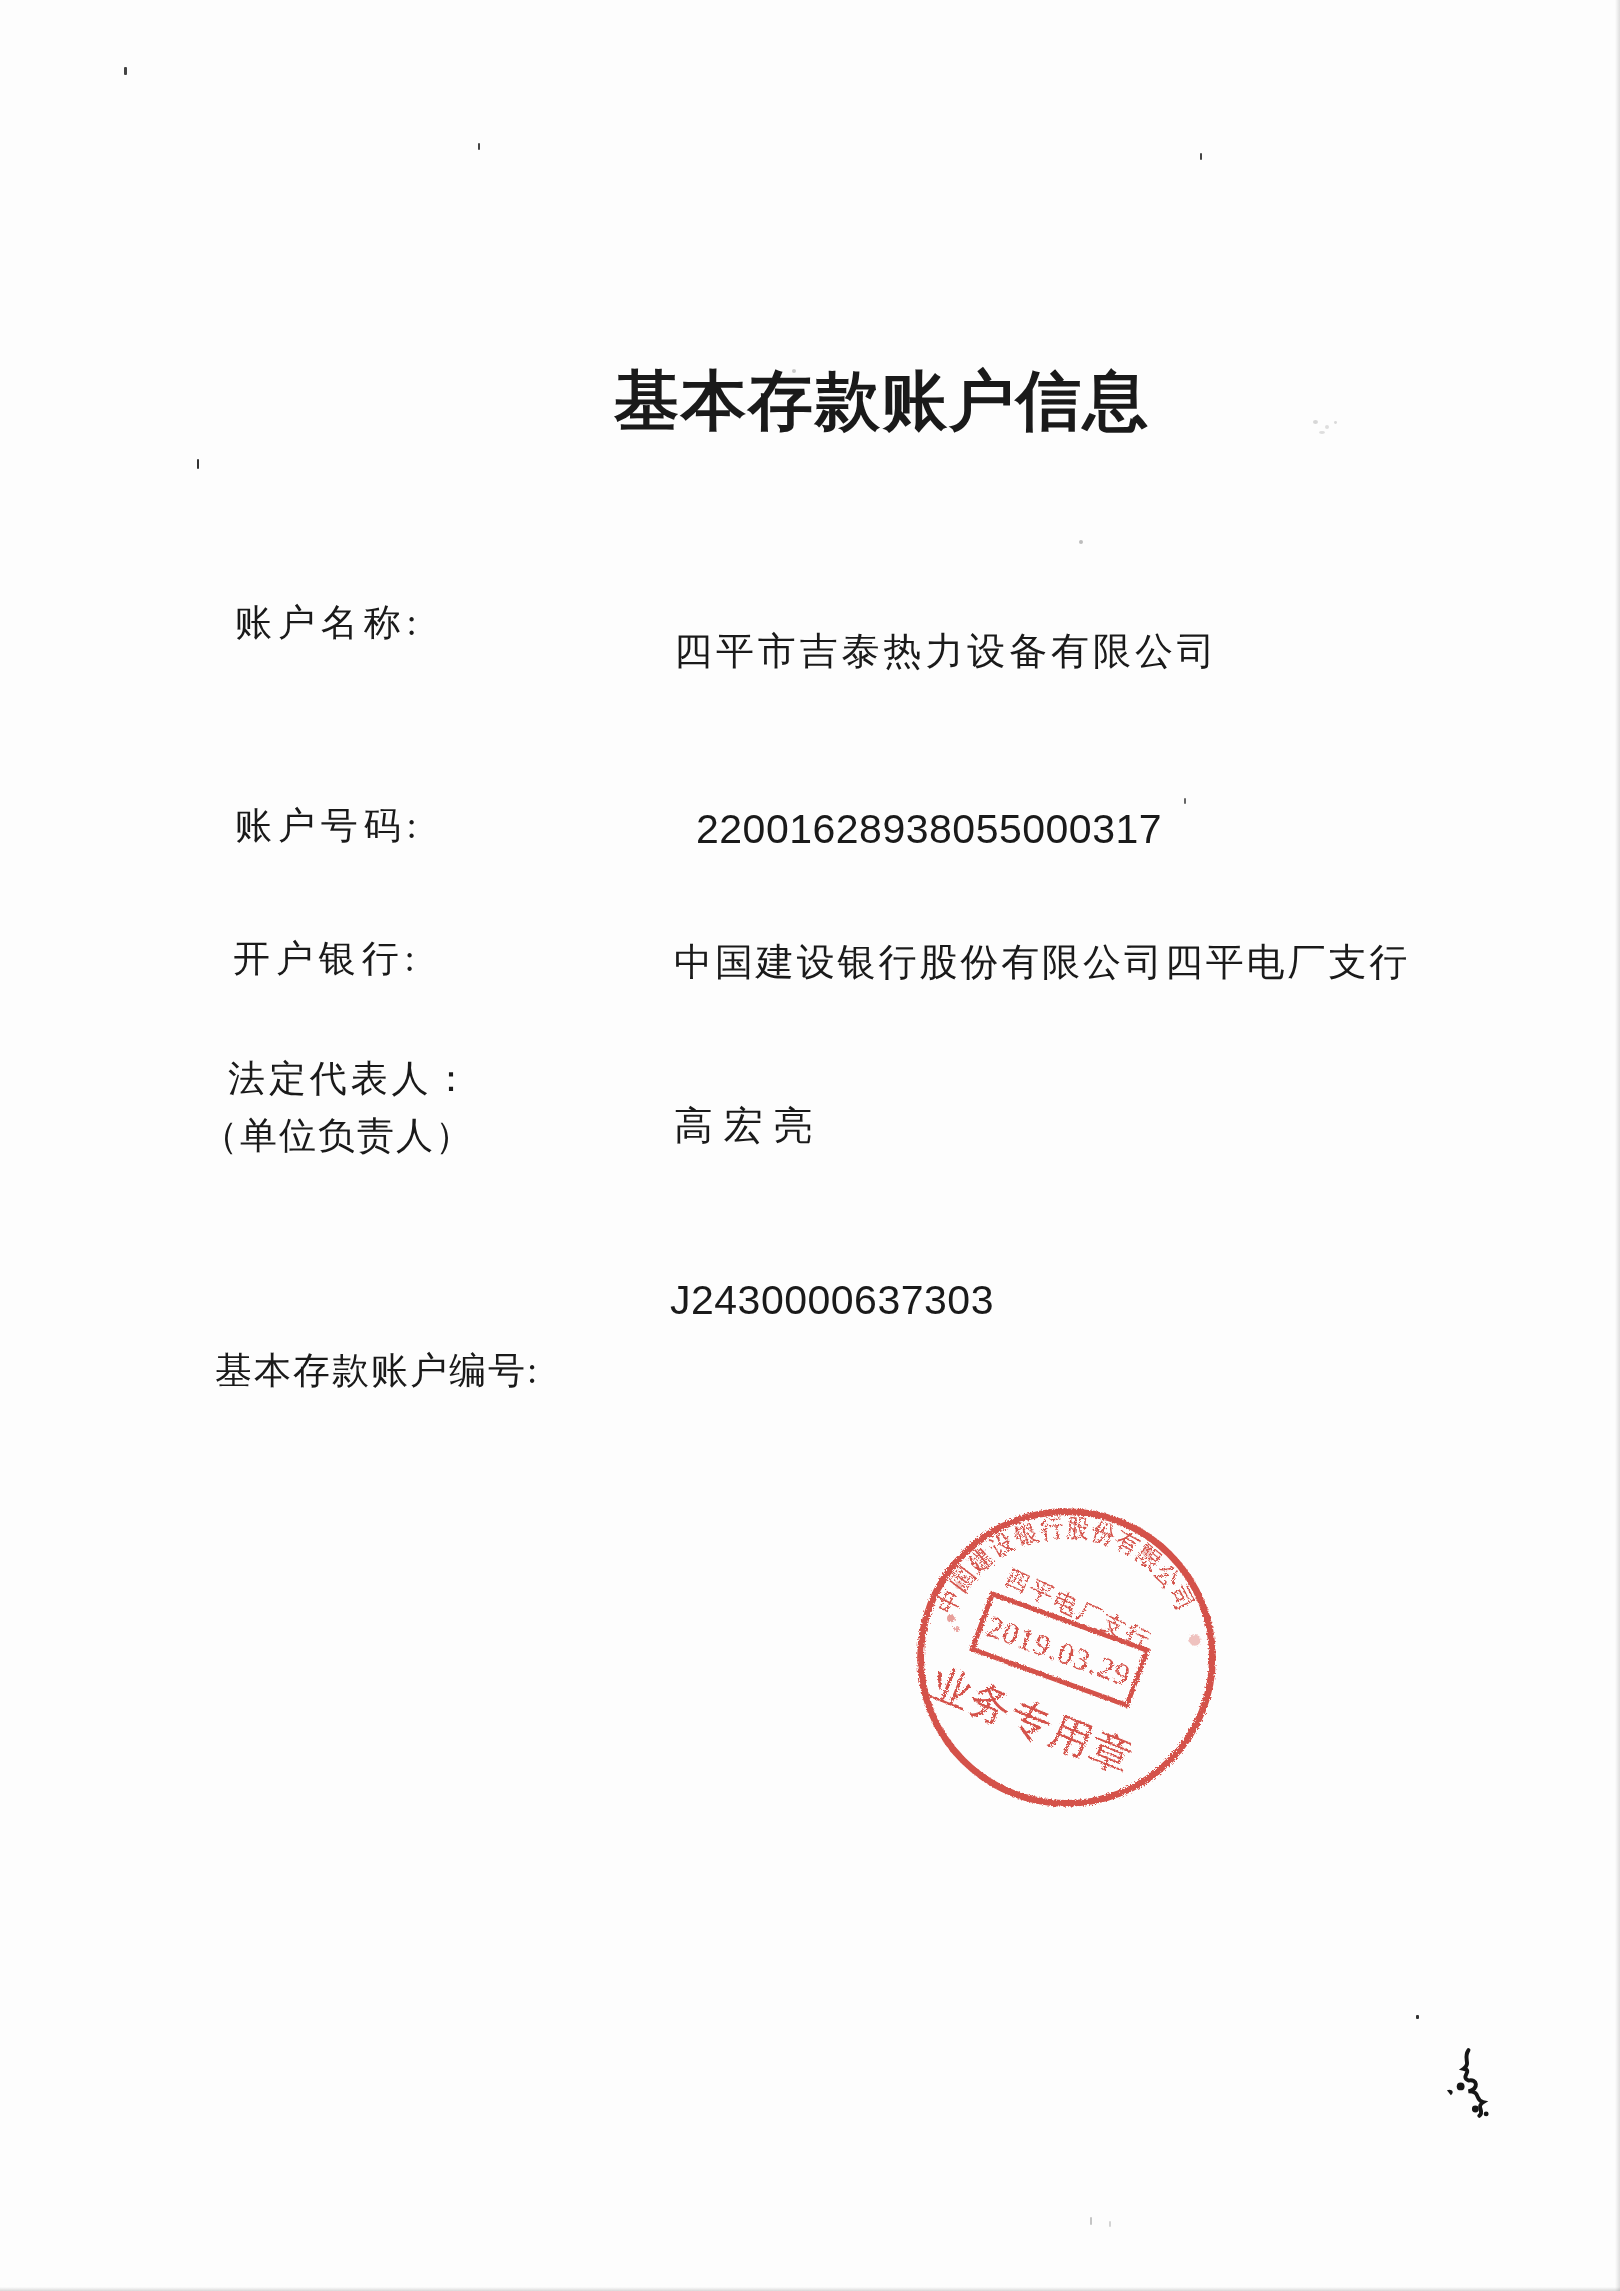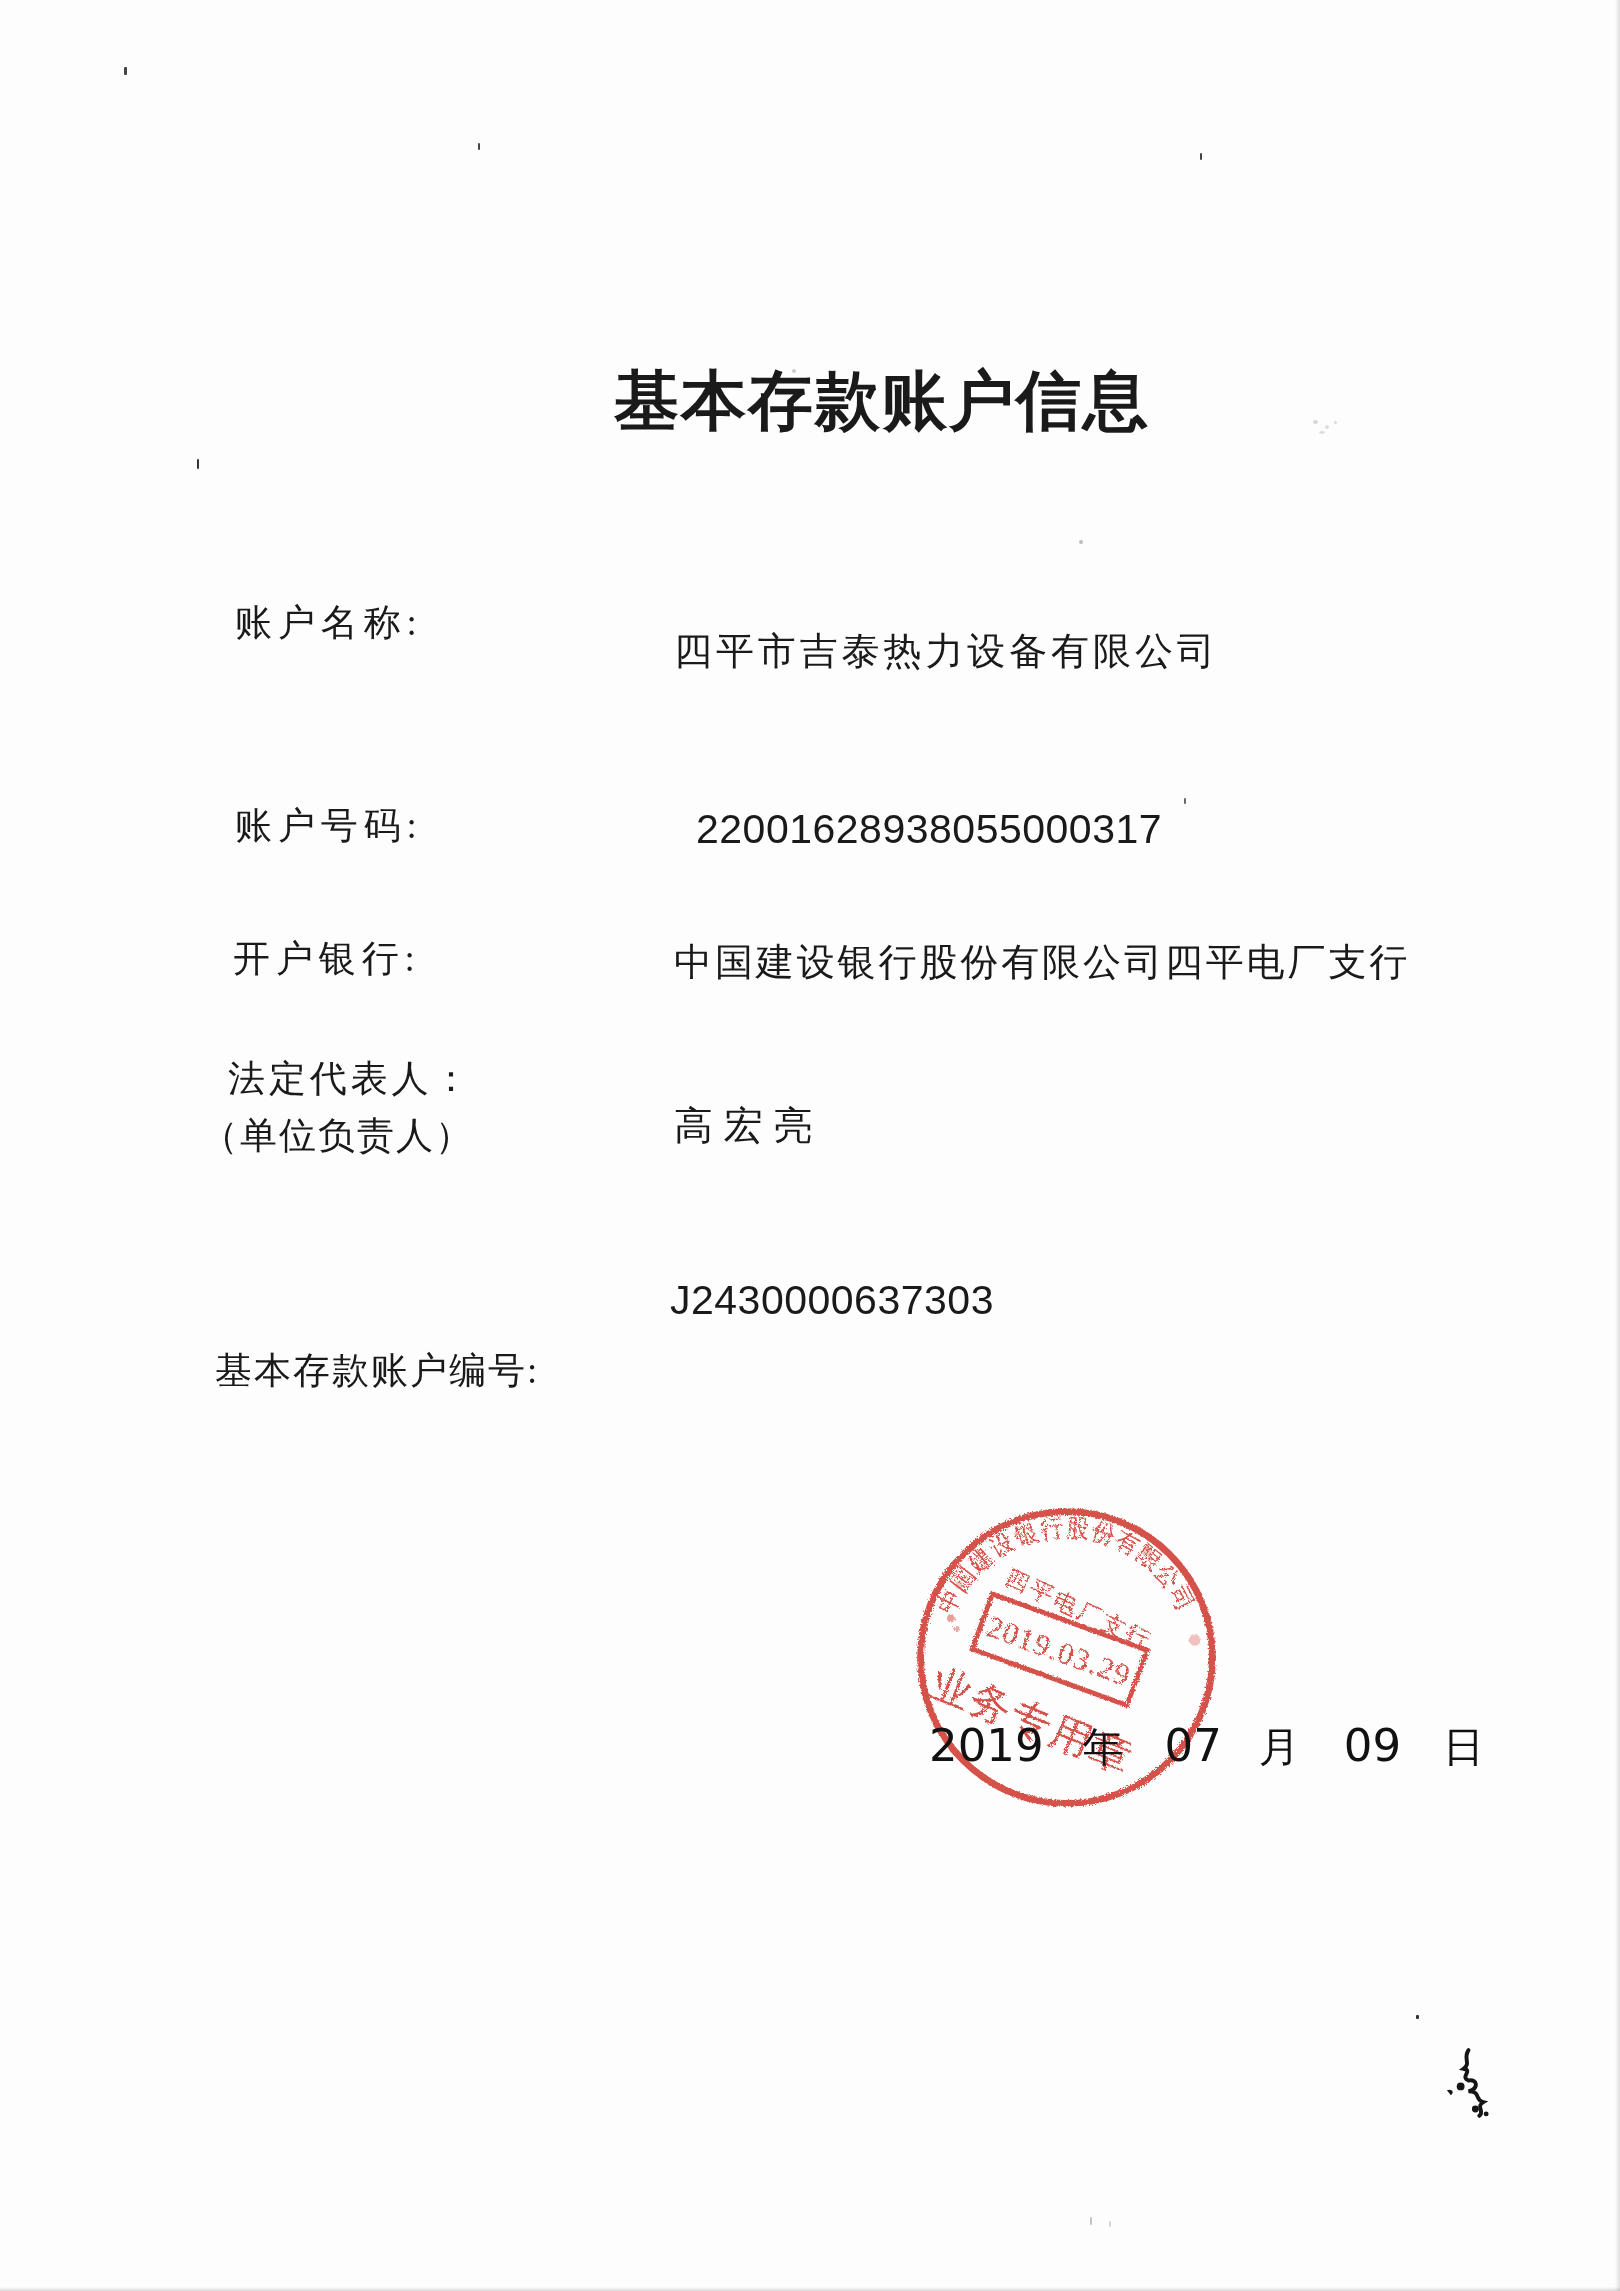--- a/index.html
+++ b/index.html
@@ -106,23 +106,20 @@
       <text font-size="25" letter-spacing="1">
         <textPath href="#seal-arc" startOffset="0" textLength="300" lengthAdjust="spacingAndGlyphs">中国建设银行股份有限公司</textPath>
       </text>
       <text x="183" y="129" text-anchor="middle" font-size="24" letter-spacing="3" transform="rotate(25 183 120)">四平电厂支行</text>
       <rect x="79" y="132" width="168" height="60" fill="none" stroke="#cf3a30" stroke-width="5" transform="rotate(20 163 162)"></rect>
       <text x="163" y="174" text-anchor="middle" font-size="31" letter-spacing="1.5" transform="rotate(20 163 162)">2019.03.29</text>
       <text x="135" y="249" text-anchor="middle" font-size="42" letter-spacing="2" transform="rotate(22 135 234)">业务专用章</text>
     </g>
   </svg>
 
-  <div class="date-line">
-    <span class="g40">2019</span><span class="cjk g42">年</span><span class="g38">07</span><span class="cjk g45">月</span><span class="g43">09</span><span class="cjk">日</span>
-  </div>
 
   <svg class="blot" width="51" height="73" viewBox="0 0 52 74">
     <path d="M26 3 C20 12 29 16 21 22 C31 24 17 30 26 34 C35 32 37 42 26 45 C39 45 32 54 41 56 C33 61 43 65 37 70" fill="none" stroke="#161616" stroke-width="4" stroke-linecap="round"></path>
     <circle cx="18" cy="40" r="4" fill="#161616"></circle>
     <circle cx="33" cy="63" r="3.5" fill="#161616"></circle>
     <circle cx="44" cy="68" r="2.5" fill="#161616"></circle>
     <path d="M4 44 C9 42 12 46 8 49 Z" fill="#161616"></path>
   </svg>
 
   <div class="speck" style="left:124px;top:67px;width:2.9px;height:7.8px;"></div>

